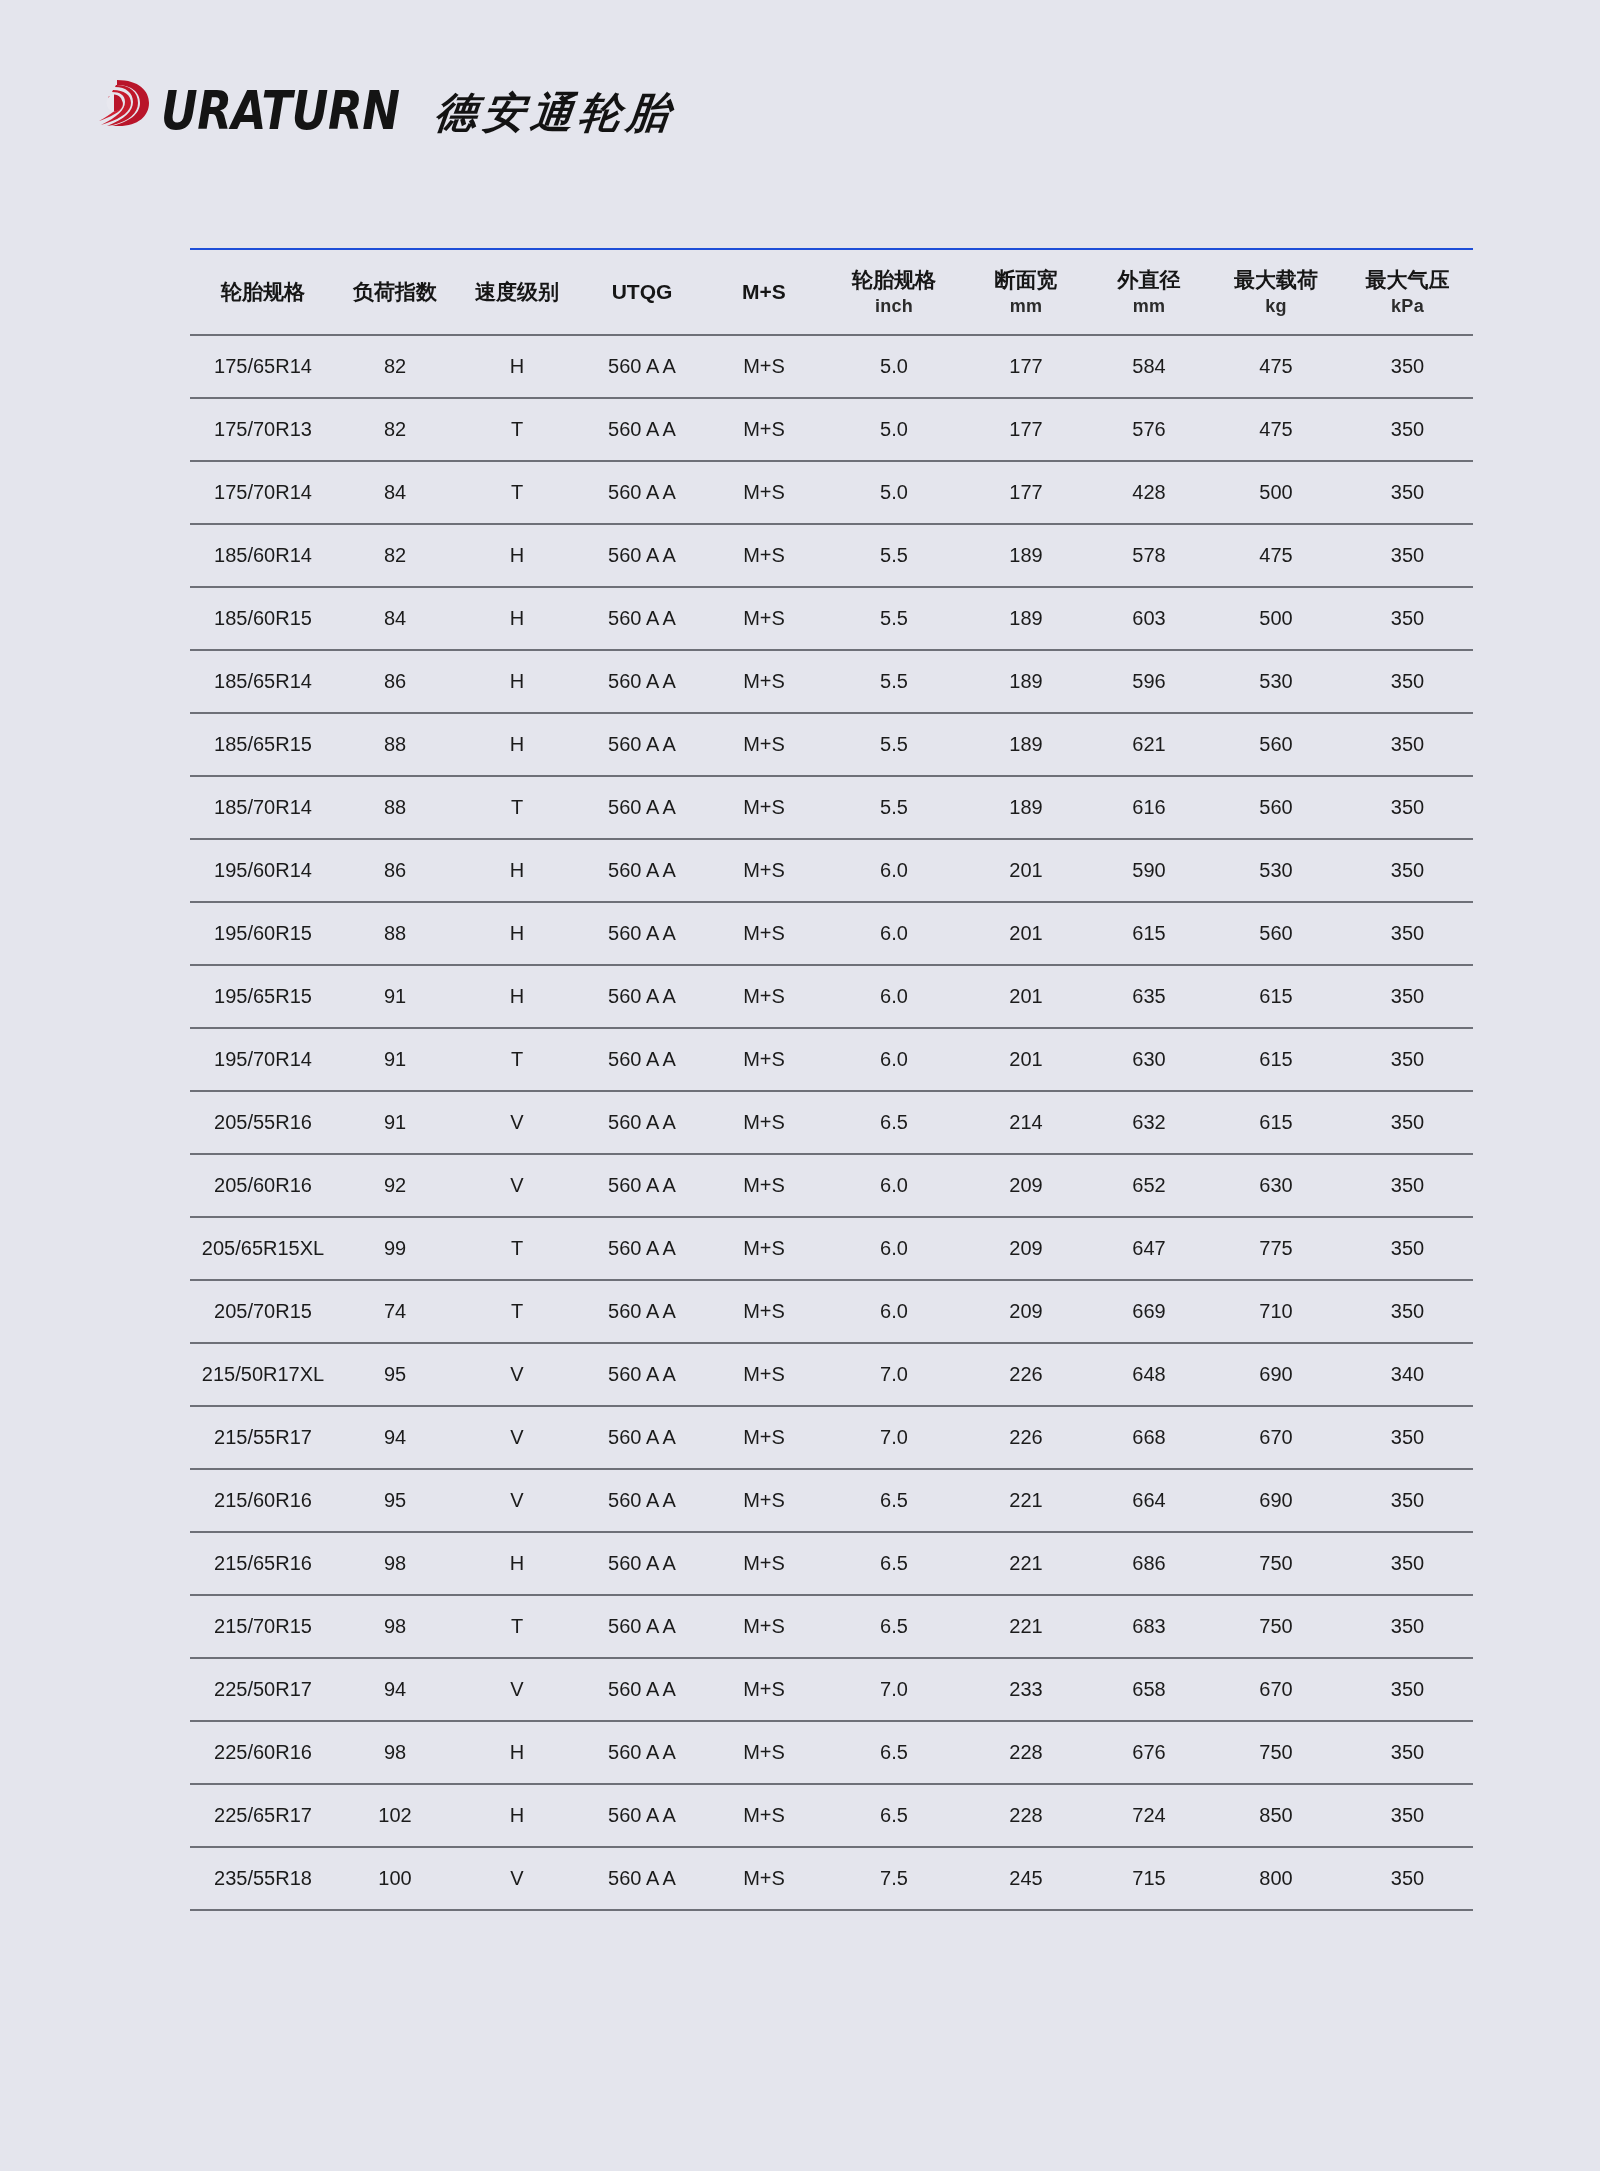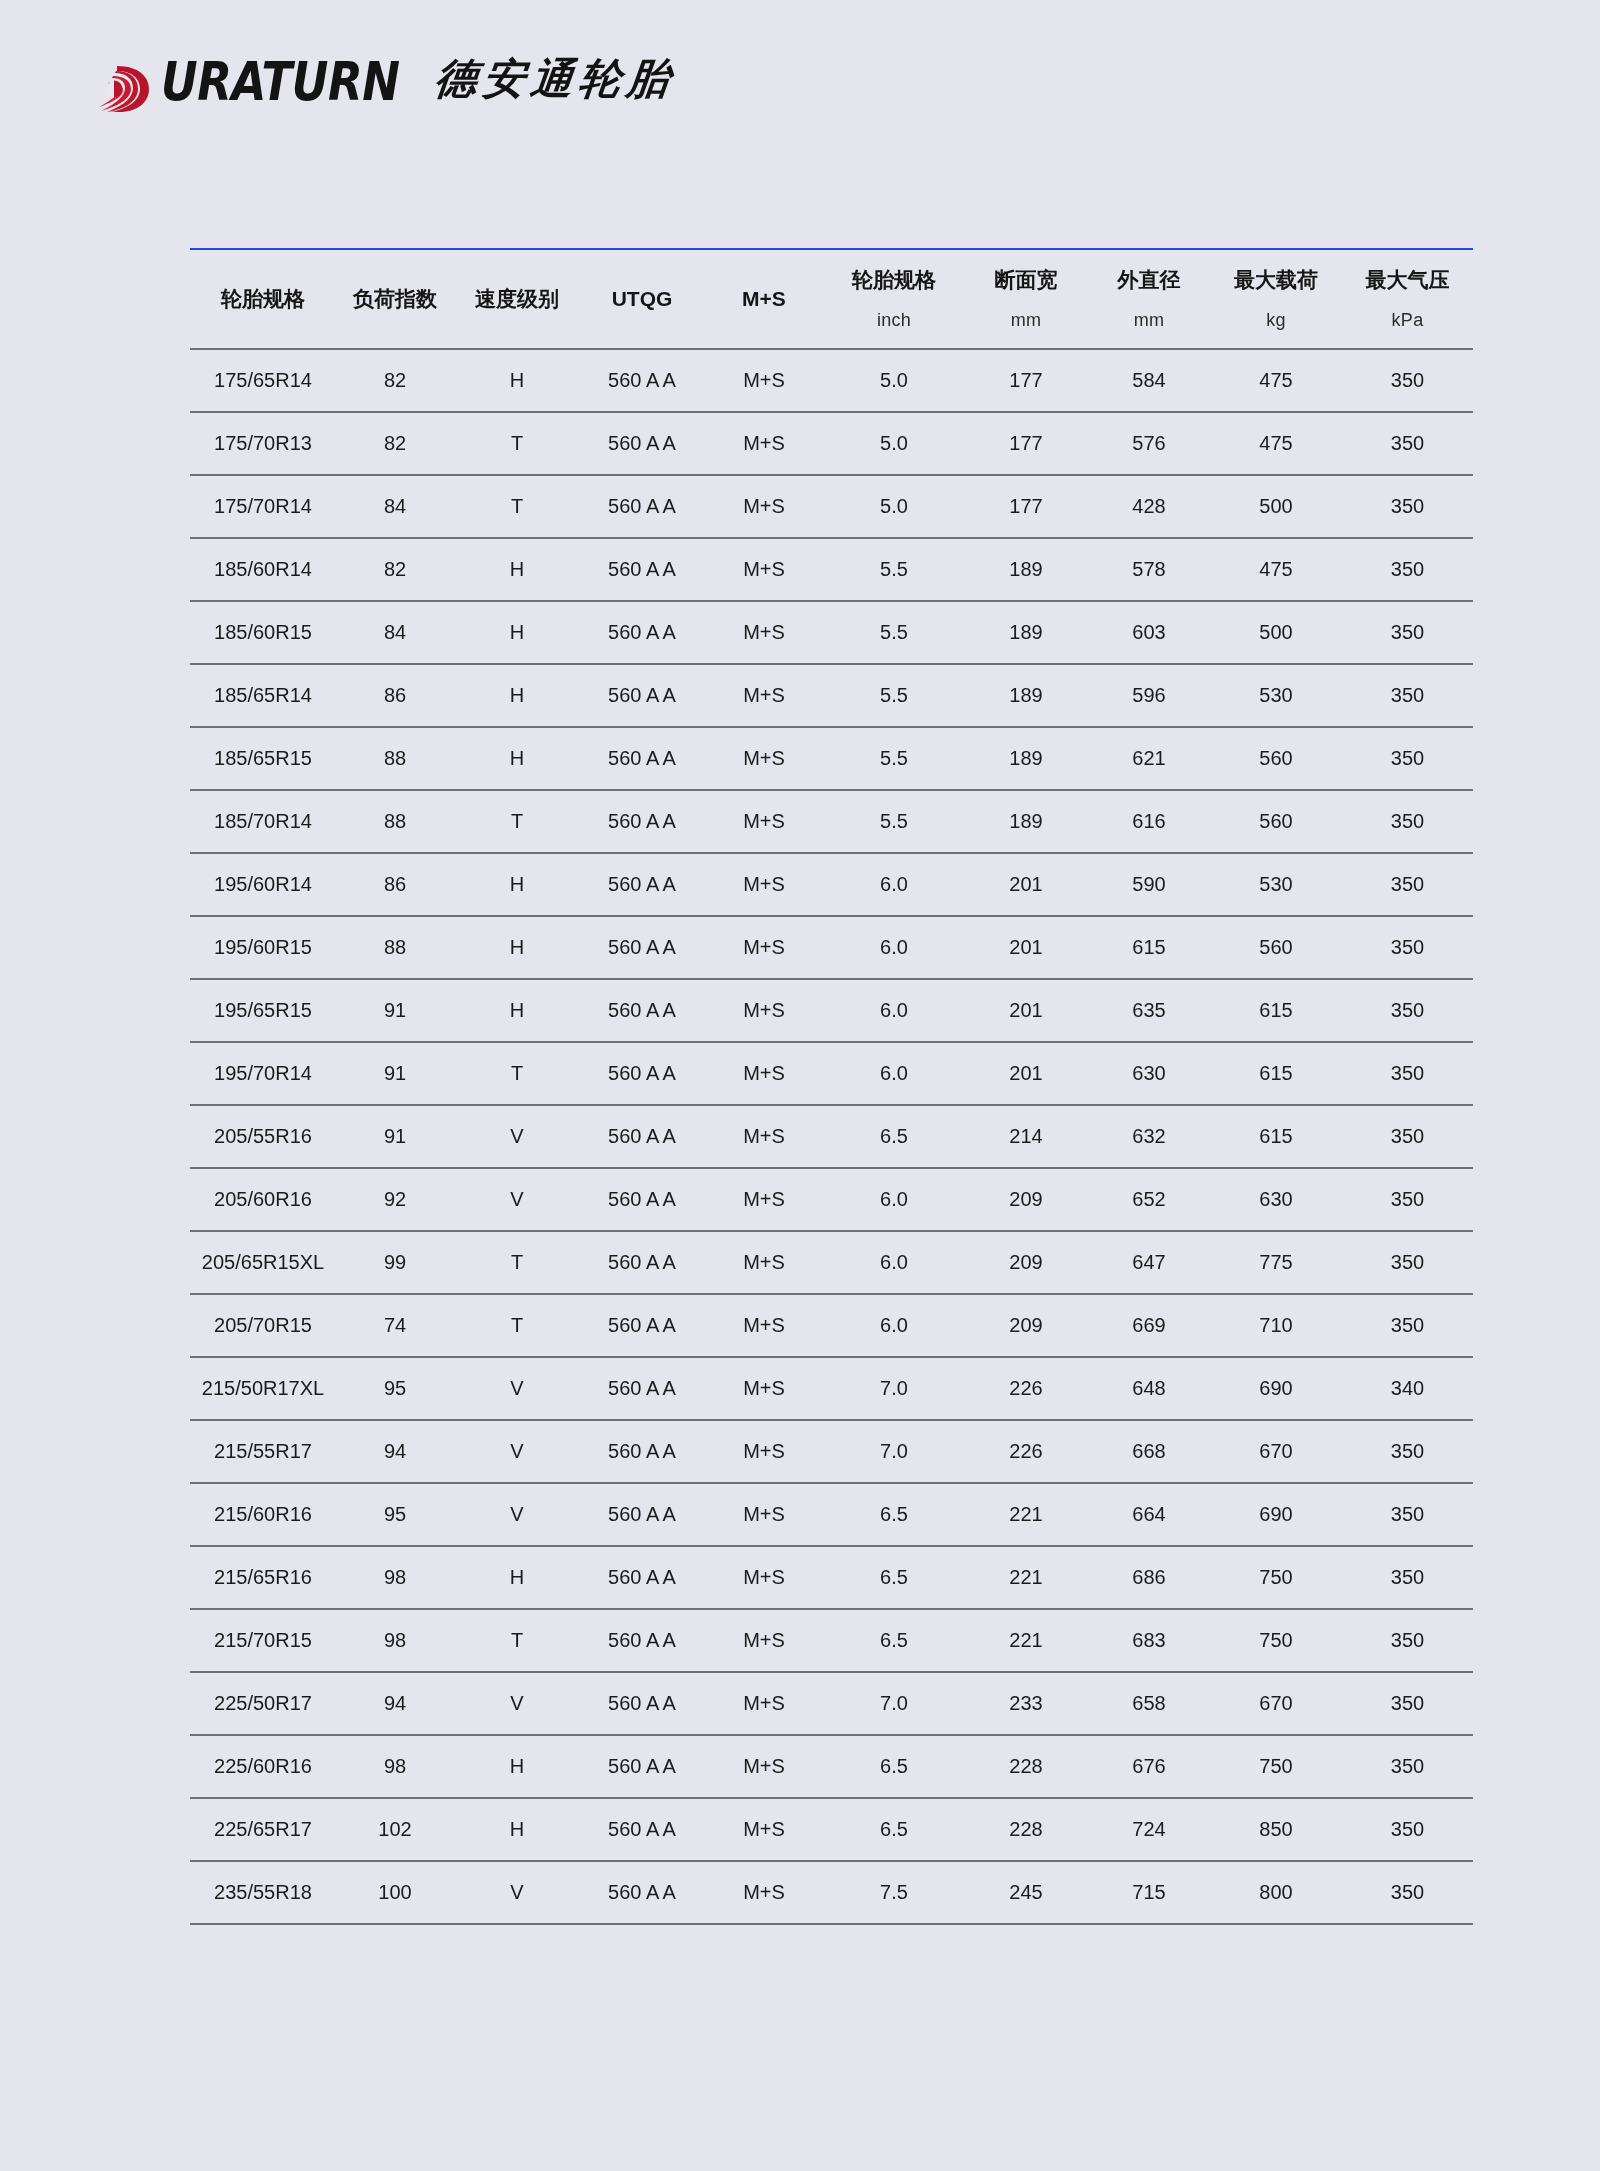--- a/index.html
+++ b/index.html
@@ -16,21 +16,21 @@
     overflow: hidden;
   }
 
   
   .brand-header {
     position: absolute;
     left: 95px;
     top: 58px;
     height: 76px;
     display: flex;
-    align-items: flex-start;
+    align-items: flex-end;
   }
   .logo-mark {
     width: 62px;
     height: 62px;
     position: relative;
     flex: 0 0 auto;
     margin-right: 6px;
   }
   .logo-mark svg { display: block; }
 
@@ -78,23 +78,23 @@
   table.spec thead th {
     padding: 18px 0 17px 0;
     font-size: 21px;
     font-weight: bold;
     color: #161616;
     line-height: 1.16;
   }
   table.spec thead th .unit {
     display: block;
     font-size: 18px;
-    font-weight: normal;
+    font-weight: bold;
     color: #2c2c2c;
-    margin-top: 18px;
+    margin-top: 4px;
     letter-spacing: 0.3px;
   }
   thead tr.head-row {
     border-top: 2px solid #1d4ed8;
     border-bottom: 2px solid #6e7078;
   }
   table.spec tbody td {
     padding: 19px 0 19px 0;
     font-size: 20px;
     color: #1b1b1b;

